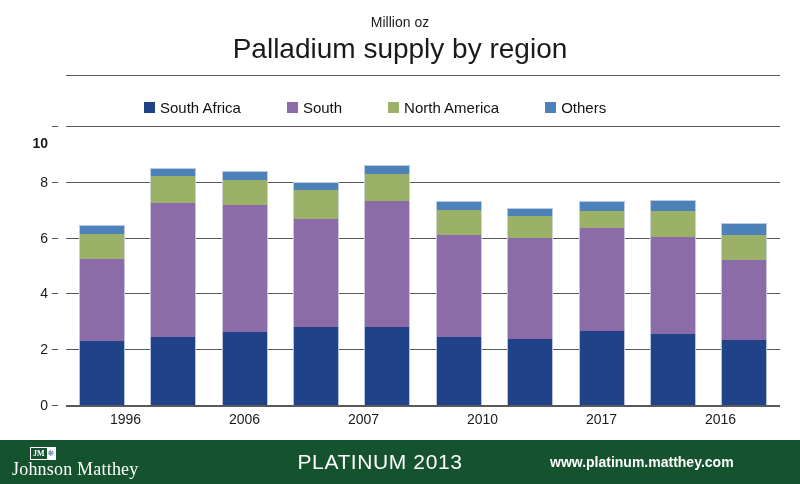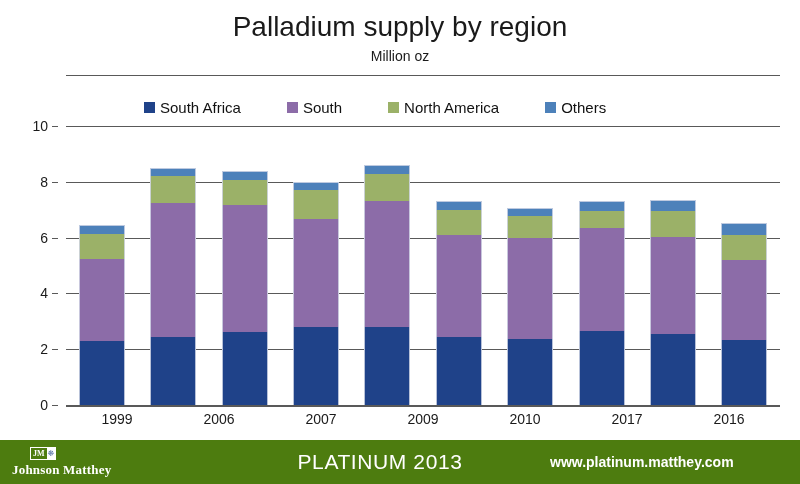--- a/index.html
+++ b/index.html
@@ -186,21 +186,21 @@
     line-height: 20px;
   }
 
   
   #footer {
     position: absolute;
     left: 0;
     bottom: 0;
     width: 800px;
     height: 44px;
-    background: #4d7c0f;
+    background: #14532d;
     display: flex;
     flex-direction: row;
     align-items: center;
   }
   #footer-logo {
     width: 210px;
     padding-left: 12px;
     box-sizing: border-box;
     display: flex;
     flex-direction: column;
@@ -229,22 +229,22 @@
     color: #1f4289;
     font-size: 8px;
     line-height: 11px;
     padding: 0 1px;
     display: flex;
     align-items: center;
   }
   #footer-company {
     color: #ffffff;
     font-family: "Liberation Serif", serif;
-    font-size: 13px;
-    font-weight: bold;
+    font-size: 18px;
+    font-weight: normal;
     line-height: 17px;
     letter-spacing: 0.2px;
   }
   #footer-center {
     flex: 1 1 auto;
     text-align: center;
     color: #ffffff;
     font-size: 21px;
     letter-spacing: 0.6px;
   }
@@ -256,22 +256,22 @@
     font-size: 14px;
     font-weight: bold;
   }
 </style>
 </head>
 <body>
 
 <div id="chart-page">
 
   <div id="title-block">
+    <div id="chart-subtitle">Million oz</div>
     <div id="chart-title">Palladium supply by region</div>
-    <div id="chart-subtitle">Million oz</div>
   </div>
 
   <div id="axis-top-line"></div>
 
   <div id="legend">
       <div class="legend-item">
         <span class="legend-swatch" style="background: rgb(31, 66, 137);"></span>
         <span class="legend-label">South Africa</span>
       </div>
       <div class="legend-item">
@@ -292,21 +292,21 @@
       <div class="y-tick-label" style="top: 279px;">0</div>
       <div class="y-tick-mark" style="top: 279px;"></div>
       <div class="y-tick-label" style="top: 223.2px;">2</div>
       <div class="y-tick-mark" style="top: 223.2px;"></div>
       <div class="y-tick-label" style="top: 167.4px;">4</div>
       <div class="y-tick-mark" style="top: 167.4px;"></div>
       <div class="y-tick-label" style="top: 111.6px;">6</div>
       <div class="y-tick-mark" style="top: 111.6px;"></div>
       <div class="y-tick-label" style="top: 55.8px;">8</div>
       <div class="y-tick-mark" style="top: 55.8px;"></div>
-      <div class="y-tick-label" style="top: 0px;">10</div>
+      <div class="y-tick-label" style="top: 17px; font-weight: bold;">10</div>
       <div class="y-tick-mark" style="top: 0px;"></div>
     </div>
 
   <div id="plot-area">
       <div class="gridline" style="top: 223.2px;"></div>
       <div class="gridline" style="top: 167.4px;"></div>
       <div class="gridline" style="top: 111.6px;"></div>
       <div class="gridline" style="top: 55.8px;"></div>
       <div class="gridline" style="top: 0px;"></div>
     </div>
@@ -390,24 +390,23 @@
           <div class="bar-seg" title="Russia 2012: 2.86" style="height: 79.794px; background: rgb(140, 108, 168);"></div>
           <div class="bar-seg" title="North America 2012: 0.9" style="height: 25.11px; background: rgb(155, 177, 104);"></div>
           <div class="bar-seg top-cap" title="Others 2012: 0.45" style="height: 12.555px; background: rgb(77, 129, 186);"></div>
         </div>
       </div>
     </div>
 
   <div id="baseline"></div>
 
   <div id="x-axis">
-      <div class="x-tick-label">1999</div>
+      <div class="x-tick-label">1996</div>
       <div class="x-tick-label">2006</div>
       <div class="x-tick-label">2007</div>
-      <div class="x-tick-label">2009</div>
       <div class="x-tick-label">2010</div>
       <div class="x-tick-label">2017</div>
       <div class="x-tick-label">2016</div>
     </div>
 
   <div id="footer">
     <div id="footer-logo">
       <div id="jm-mark">
         <span id="jm-mark-text">JM</span>
         <span id="jm-mark-glyph">❈</span>

